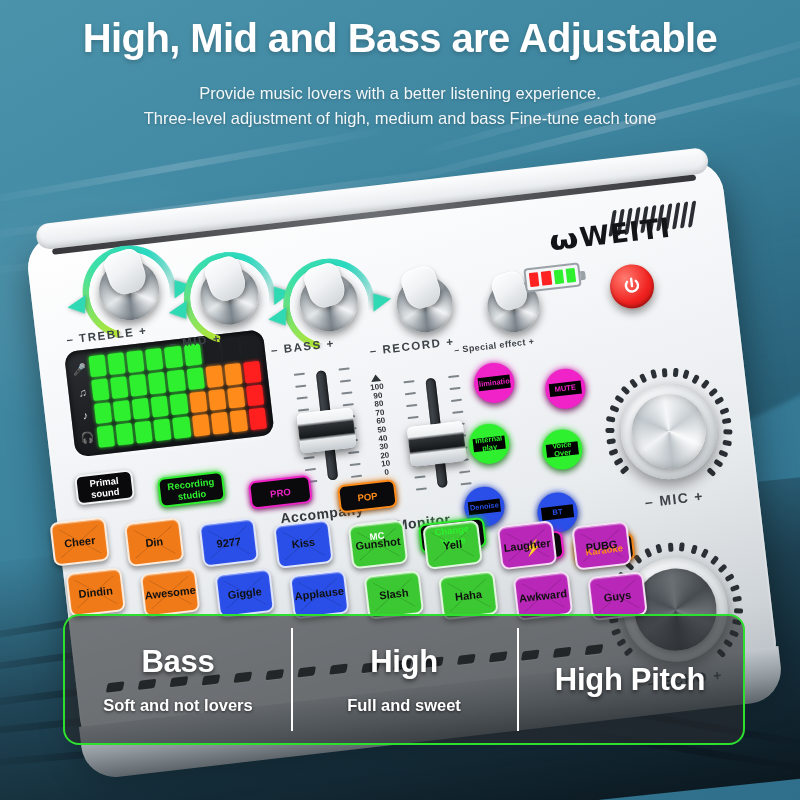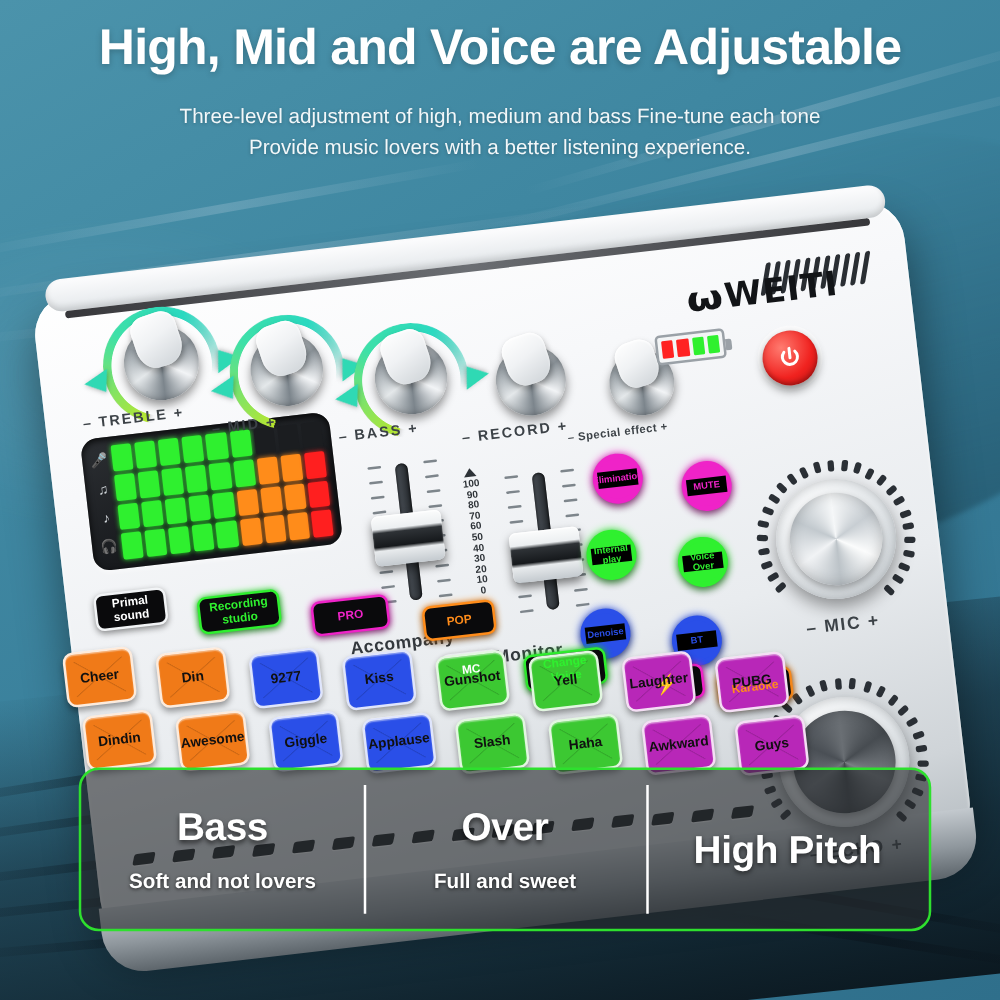--- a/index.html
+++ b/index.html
@@ -234,24 +234,24 @@
         <div class="ray dark" style="left: -70px; top: 672px; width: 520px; transform: rotate(-8deg);"></div>
         <div class="ray dark" style="left: -50px; top: 704px; width: 420px; transform: rotate(-7deg);"></div>
         <div class="ray dark" style="left: -80px; top: 735px; width: 560px; transform: rotate(-6deg);"></div>
         <div class="ray dark" style="left: -40px; top: 762px; width: 480px; transform: rotate(-5deg);"></div>
         <div class="ray dark" style="left: 520px; top: 690px; width: 340px; transform: rotate(10deg);"></div>
         <div class="ray dark" style="left: 560px; top: 726px; width: 300px; transform: rotate(9deg);"></div>
       </div>
   </div>
 
   <div class="hdr">
-    <div class="h1">High, Mid and Voice are Adjustable</div>
+    <div class="h1">High, Mid and Bass are Adjustable</div>
     <div class="sub">
+      <div>Provide music lovers with a better listening experience.</div>
       <div>Three-level adjustment of high, medium and bass Fine-tune each tone</div>
-      <div>Provide music lovers with a better listening experience.</div>
     </div>
   </div>
 
   <div class="device">
     <div class="case"></div>
     <div class="case-top-edge"></div>
     <div class="case-seam"></div>
     <div class="case-side"></div>
     <div class="grille" id="grille">
         <i style="left: 0px;"></i>
@@ -645,20 +645,20 @@
       <span class="mark">ω</span><span>WEITI</span>
     </div>
   </div>
 
   <div class="overlay">
     <div class="ocol">
       <div class="otitle">Bass</div>
       <div class="odesc">Soft and not lovers</div>
     </div>
     <div class="ocol">
-      <div class="otitle">Over</div>
+      <div class="otitle">High</div>
       <div class="odesc">Full and sweet</div>
     </div>
     <div class="ocol">
       <div class="otitle">High Pitch</div>
     </div>
   </div>
 </div>
 
 </body></html>

